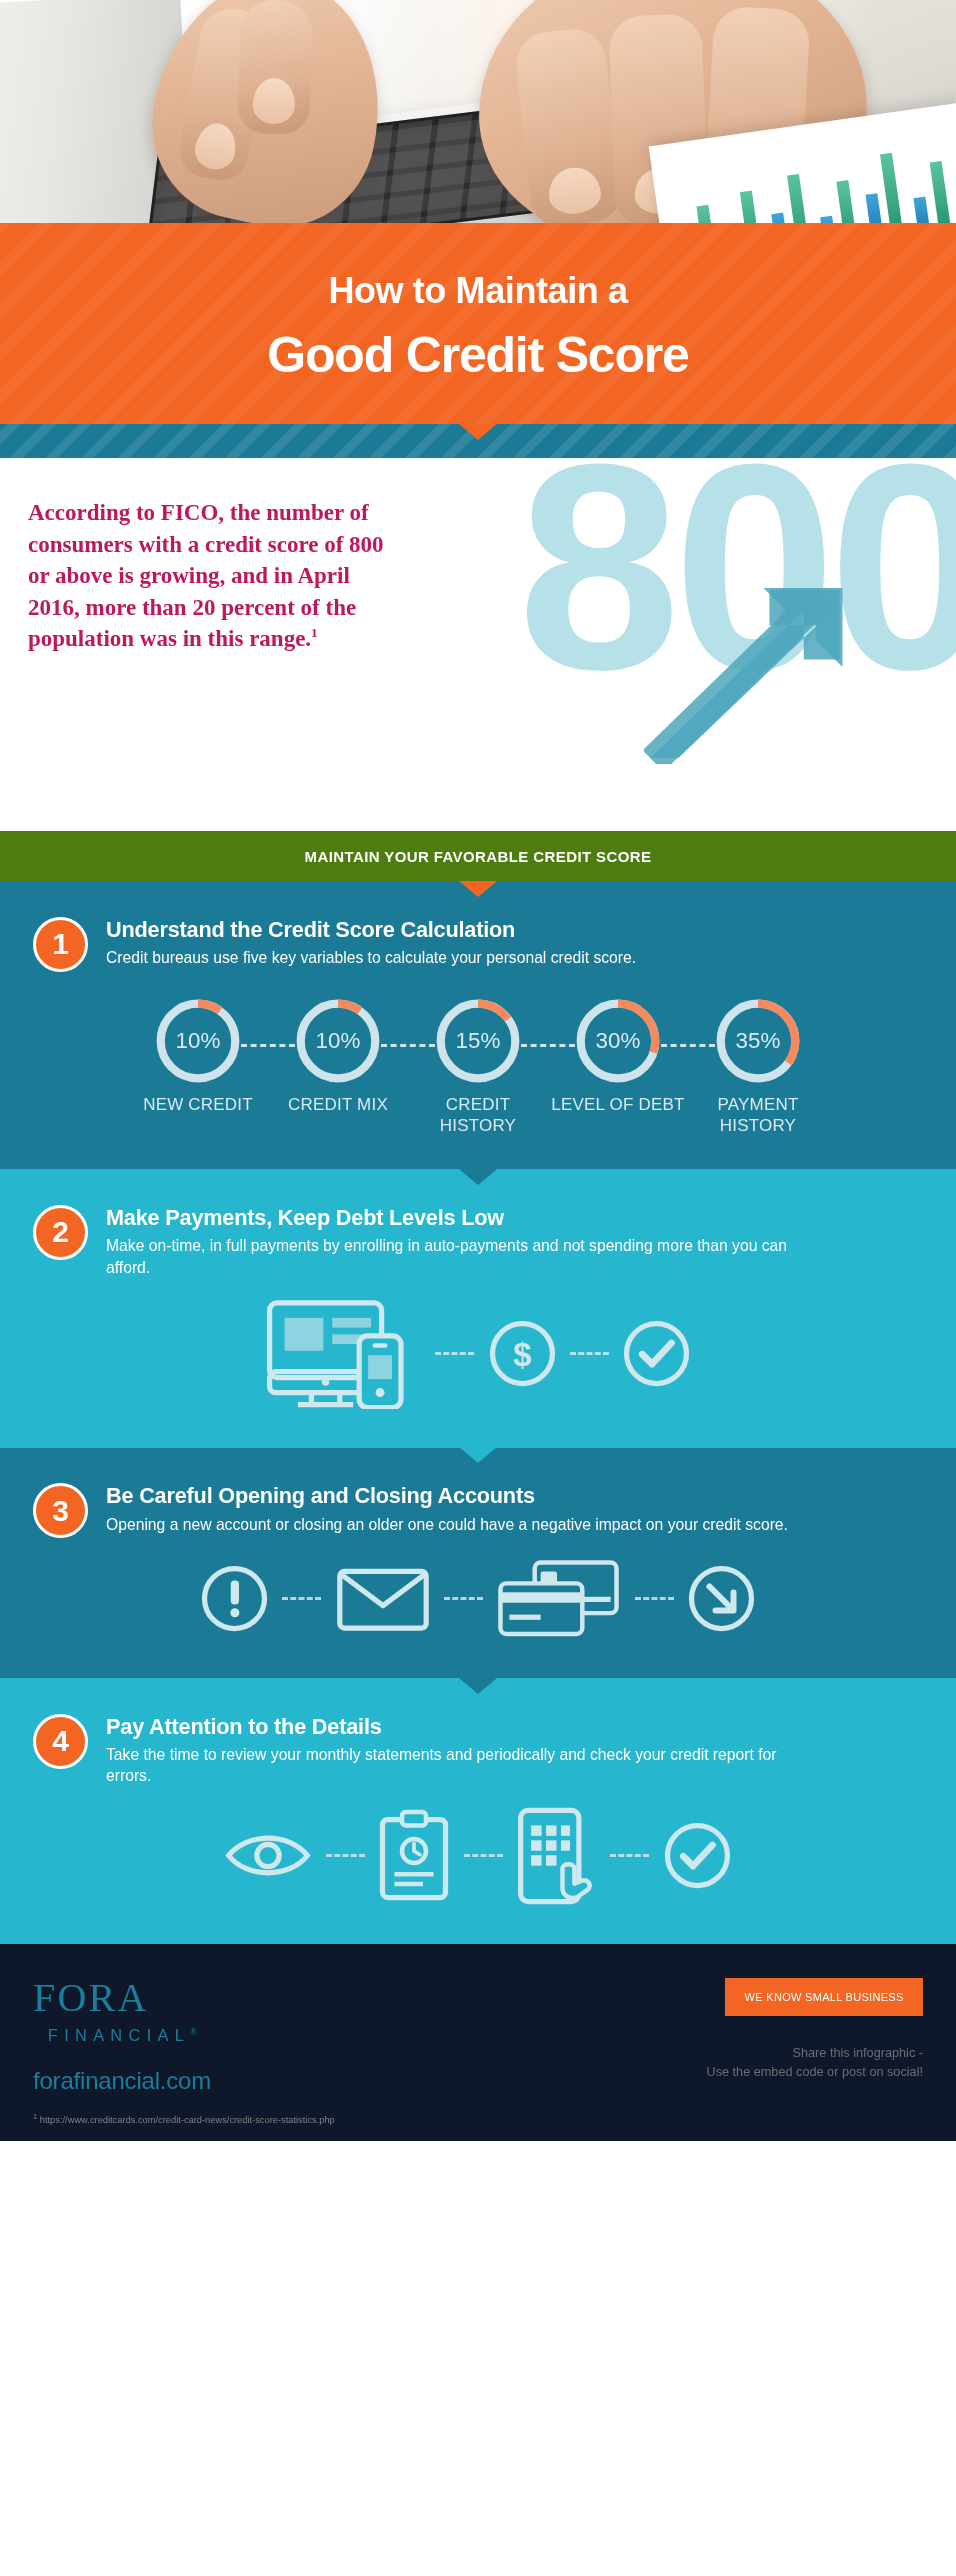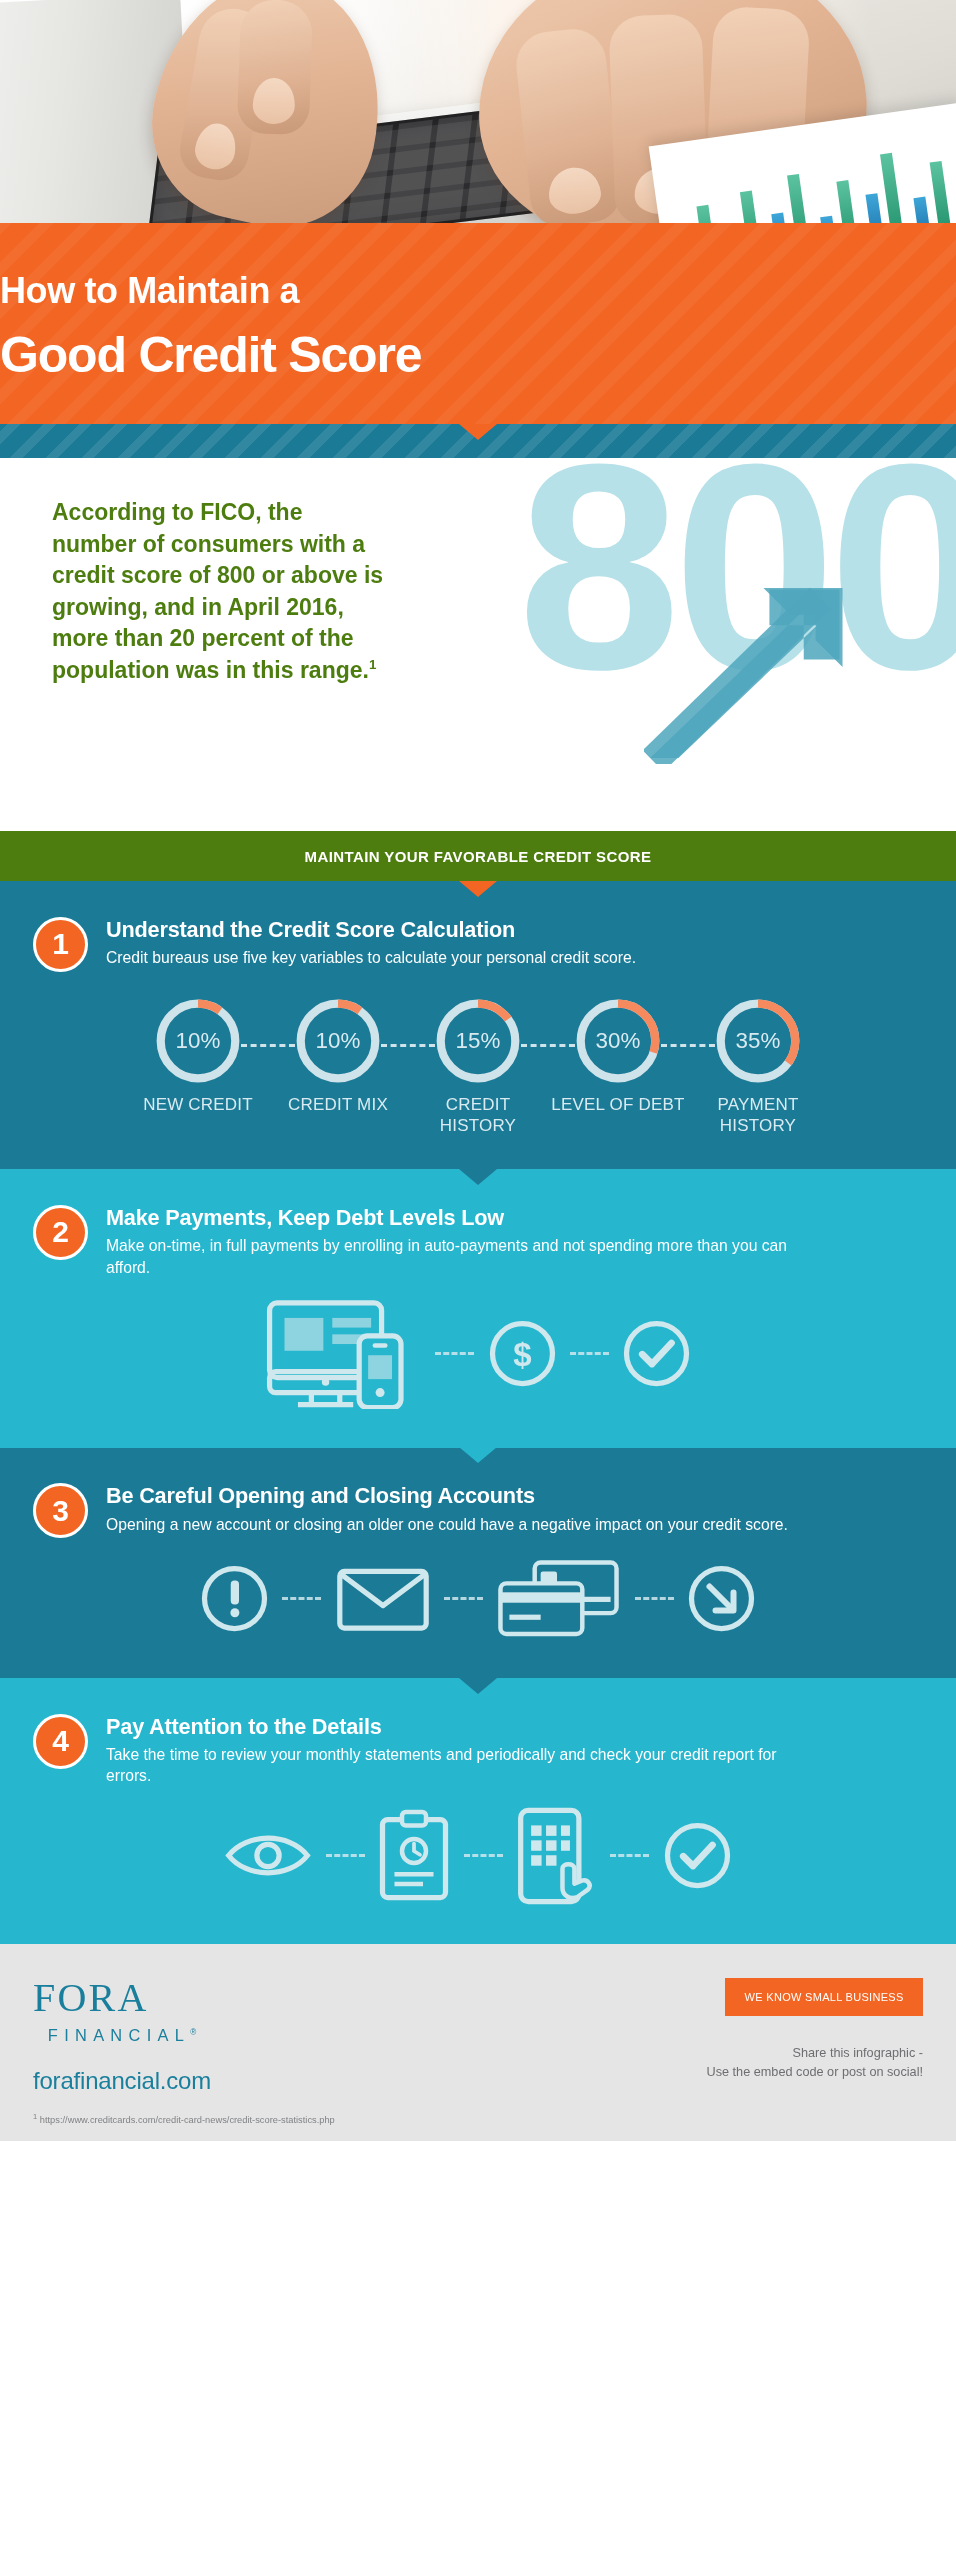--- a/index.html
+++ b/index.html
@@ -91,21 +91,21 @@
     position:absolute; bottom:12px; display:block; width:12px;
     background: linear-gradient(180deg,#3ea6d8,#1b6fa8);
   }
   .chart-paper i.g { background: linear-gradient(180deg,#5cc3a0,#1f8f6a); }
 
   
   .title-band {
     position: relative;
     background: #f26522;
     padding: 49px 0 43px;
-    text-align: left;
+    text-align: center;
   }
   .stripes {
     position:absolute; inset:0; pointer-events:none;
     background-image: repeating-linear-gradient(
       -45deg, rgba(255,255,255,.055) 0 10.5px, rgba(255,255,255,0) 10.5px 30px);
   }
   .title-band h1 {
     position: relative;
     font-size: 36px;
     font-weight: 700;
@@ -144,26 +144,27 @@
     position:absolute; right:-28px; top:16.4px;
     font-size: 293px; font-weight: 700; line-height: .86;
     color:#b7e1e8; letter-spacing:-7.5px;
     user-select:none;
   }
   .arrow-up {
     position:absolute; right:88px; top:161px; width:224px; height:179px;
   }
   .stat-text {
     position: relative;
-    padding: 39px 0 0 52px;
+    padding: 39px 0 0 28px;
     width: 388px;
-    color: #4d7c0f;
+    color: #be185d;
     font-size: 23px;
     font-weight: 700;
     line-height: 1.37;
+    font-family: Liberation Serif, serif;
   }
   .stat-text sup { font-size: 13.4px; }
 
   
   .banner {
     position: relative;
     background:#4d7c0f;
     text-align:center;
     padding: 17px 0 15.7px;
     overflow: visible;
@@ -213,21 +214,21 @@
   
   .icon-row {
     display:flex; align-items:center; justify-content:center;
     gap: 13.4px; padding: 19.4px 0 31px;
   }
   .dashline { width: 39px; height:0; border-top: 3px dashed #cfe8ee; opacity:.85; }
   .ic { display:block; }
 
   
   .footer {
-    background:#e5e5e5; color:#58595b; position:relative;
+    background:#0f172a; color:#58595b; position:relative;
     padding: 34px 33px 16.4px 33px; min-height: 161px;
   }
   .footer-flex { display:flex; justify-content:space-between; align-items:flex-start; }
   .logo-fora {
     font-family:"Liberation Serif", serif; font-size: 40px; color:#1a7f9c;
     letter-spacing: 2.2px; line-height:1;
   }
   .logo-fin {
     font-size: 16.4px; color:#1a7f9c; letter-spacing: 6.3px; margin-top: 7.5px; text-align: center;
   }

